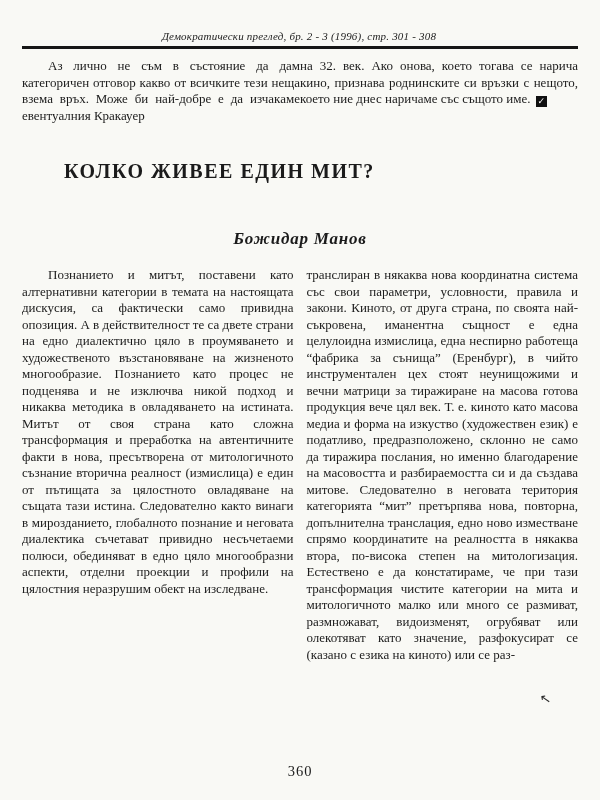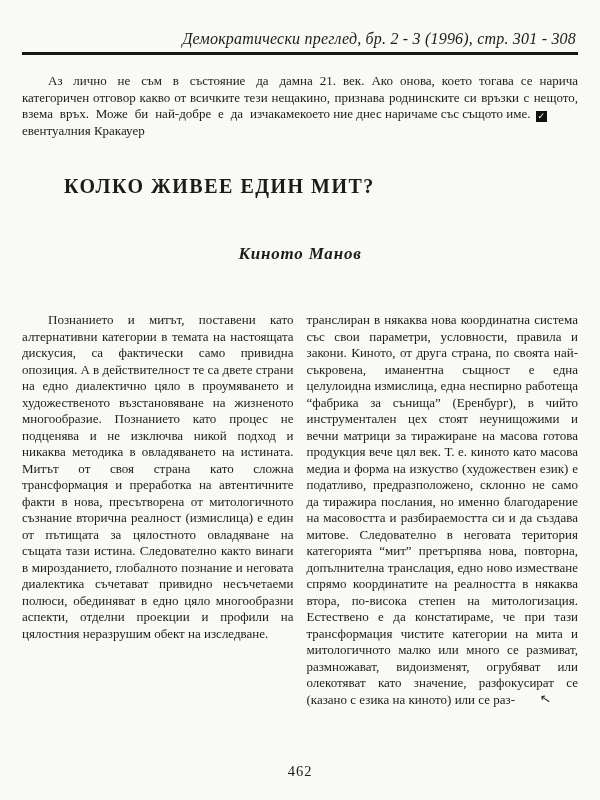--- a/index.html
+++ b/index.html
@@ -7,28 +7,28 @@
     width:600px; height:800px;
     background:#f9f9f5;
     font-family:"Liberation Serif", serif;
     color:#1b1b1b;
     position:relative;
     overflow:hidden;
   }
   .page { position:absolute; inset:0; padding:0 22px; box-sizing:border-box; }
   .journal-header {
     margin-top:30px;
-    text-align:right;
+    text-align:center;
     font-style:italic;
-    font-size:16px;
+    font-size:11px;
     letter-spacing:0.2px;
     padding-right:2px;
   }
   .header-rule { height:3px; background:#161616; margin-top:4px; }
-  .intro-cols { display:flex; gap:0; margin-top:18px; }
+  .intro-cols { display:flex; gap:0; margin-top:9px; }
   .col {
     flex:1;
     text-align:justify;
     font-size:13px;
     line-height:16.5px;
     hyphens:auto;
   }
   .col p { margin:0; }
   .first-line-indent { text-indent:26px; }
   .endmark {
@@ -50,21 +50,21 @@
     white-space:nowrap;
   }
   .article-author {
     margin-top:46px;
     text-align:center;
     font-size:17px;
     font-weight:bold;
     font-style:italic;
     letter-spacing:0.8px;
   }
-  .body-cols { display:flex; gap:13px; margin-top:48px; }
+  .body-cols { display:flex; gap:13px; margin-top:18px; }
   .page-number {
     position:absolute;
     bottom:20px; left:0; right:0;
     text-align:center;
     font-size:14.5px;
     letter-spacing:1px;
   }
   .pen-mark {
     position:absolute;
     top:691px; left:540px;
@@ -80,34 +80,34 @@
 
   <div class="journal-header">Демократически преглед, бр. 2 - 3 (1996), стр. 301 - 308</div>
 
   <div class="header-rule"></div>
 
   <div class="intro-cols">
     <div class="col">
       <p class="first-line-indent">Аз лично не съм в състояние да дам категоричен отговор какво от всичките тези неща взема връх. Може би най-добре е да изчакаме евентуалния Кракауер</p>
     </div>
     <div class="col">
-      <p><span>на 21. век. Ако онова, което тогава се нарича кино, признава роднинските си връзки с нещото, което ние днес наричаме със същото име.</span> <span class="endmark">✓</span></p>
+      <p><span>на 32. век. Ако онова, което тогава се нарича кино, признава роднинските си връзки с нещото, което ние днес наричаме със същото име.</span> <span class="endmark">✓</span></p>
     </div>
   </div>
 
   <div class="article-title">КОЛКО ЖИВЕЕ ЕДИН МИТ?</div>
 
-  <div class="article-author">Киното Манов</div>
+  <div class="article-author">Божидар Манов</div>
 
   <div class="body-cols">
     <div class="col">
       <p class="first-line-indent">Познанието и митът, поставени като алтернативни категории в темата на настоящата дискусия, са фактически само привидна опозиция. А в действителност те са двете страни на едно диалектично цяло в проумяването и художественото възстановяване на жизненото многообразие. Познанието като процес не подценява и не изключва никой подход и никаква методика в овладяването на истината. Митът от своя страна като сложна трансформация и преработка на автентичните факти в нова, пресътворена от митологичното съзнание вторична реалност (измислица) е един от пътищата за цялостното овладяване на същата тази истина. Следователно както винаги в мирозданието, глобалното познание и неговата диалектика съчетават привидно несъчетаеми полюси, обединяват в едно цяло многообразни аспекти, отделни проекции и профили на цялостния неразрушим обект на изследване.</p>
     </div>
     <div class="col">
       <p>транслиран в някаква нова координатна система със свои параметри, условности, правила и закони. Киното, от друга страна, по своята най-съкровена, иманентна същност е една целулоидна измислица, една неспирно работеща “фабрика за сънища” (Еренбург), в чийто инструментален цех стоят неунищожими и вечни матрици за тиражиране на масова готова продукция вече цял век. Т. е. киното като масова медиа и форма на изкуство (художествен език) е податливо, предразположено, склонно не само да тиражира послания, но именно благодарение на масовостта и разбираемостта си и да създава митове. Следователно в неговата територия категорията “мит” претърпява нова, повторна, допълнителна транслация, едно ново изместване спрямо координатите на реалността в някаква втора, по-висока степен на митологизация. Естествено е да констатираме, че при тази трансформация чистите категории на мита и митологичното малко или много се размиват, размножават, видоизменят, огрубяват или олекотяват като значение, разфокусират се (казано с езика на киното) или се раз-</p>
     </div>
   </div>
 
   <div class="pen-mark">↖</div>
 
-  <div class="page-number">462</div>
+  <div class="page-number">360</div>
 
 </div>
 
 </body></html>

